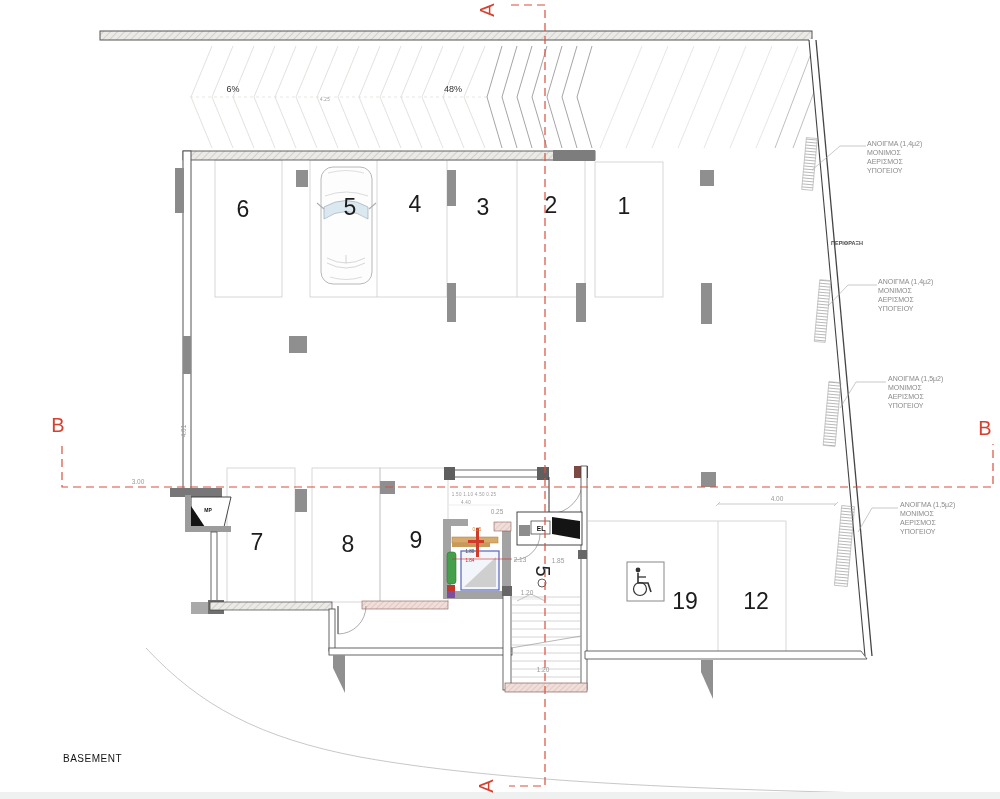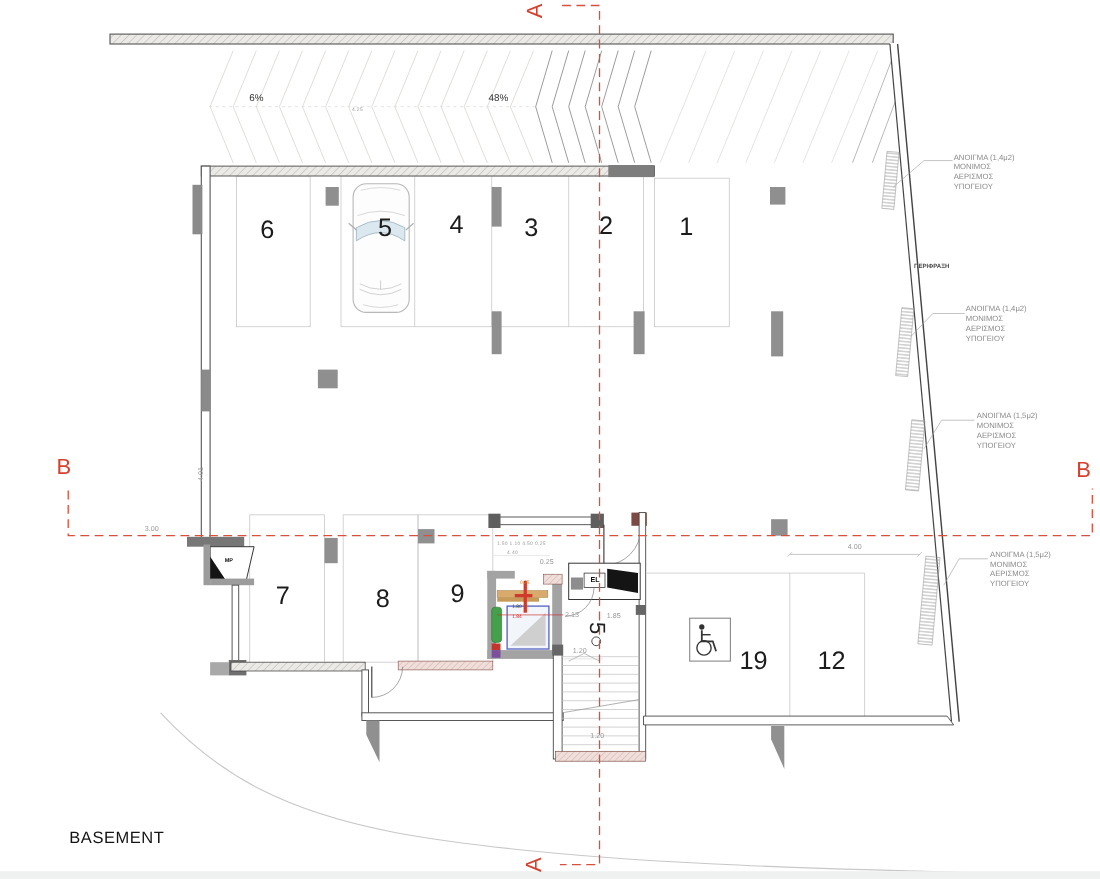--- a/index.html
+++ b/index.html
@@ -17,21 +17,21 @@
   .dim{font-size:6.5px;color:#9a9a9a;}
   .tiny{font-size:4.5px;color:#9a9a9a;letter-spacing:.3px;}
   .tinyo{font-size:4.5px;color:#d08030;}
   .tinyr{font-size:4.5px;color:#cc2b2b;}
   .tinyk{font-size:4.5px;color:#444;}
   .ann{position:absolute;font-size:7px;line-height:9px;color:#8a8a8a;white-space:nowrap;
        font-family:"Liberation Sans",sans-serif;}
   .fence{font-size:5.5px;font-weight:bold;color:#4a4a4a;}
   .el{font-size:6.5px;font-weight:bold;color:#111;}
   .mp{font-size:5px;font-weight:bold;color:#111;}
-  .bsmt{font-size:15px;color:#141414;letter-spacing:.5px;}
+  .bsmt{font-size:10px;color:#141414;letter-spacing:.5px;}
   .tag5{font-size:20px;color:#222;}
 </style>
 </head>
 <body>
 
 <div id="plan">
 
 <svg id="linework" width="1000" height="799" viewBox="0 0 1000 799">
   <defs>
     <pattern id="hatch" width="5" height="5" patternUnits="userSpaceOnUse" patternTransform="rotate(45)">

